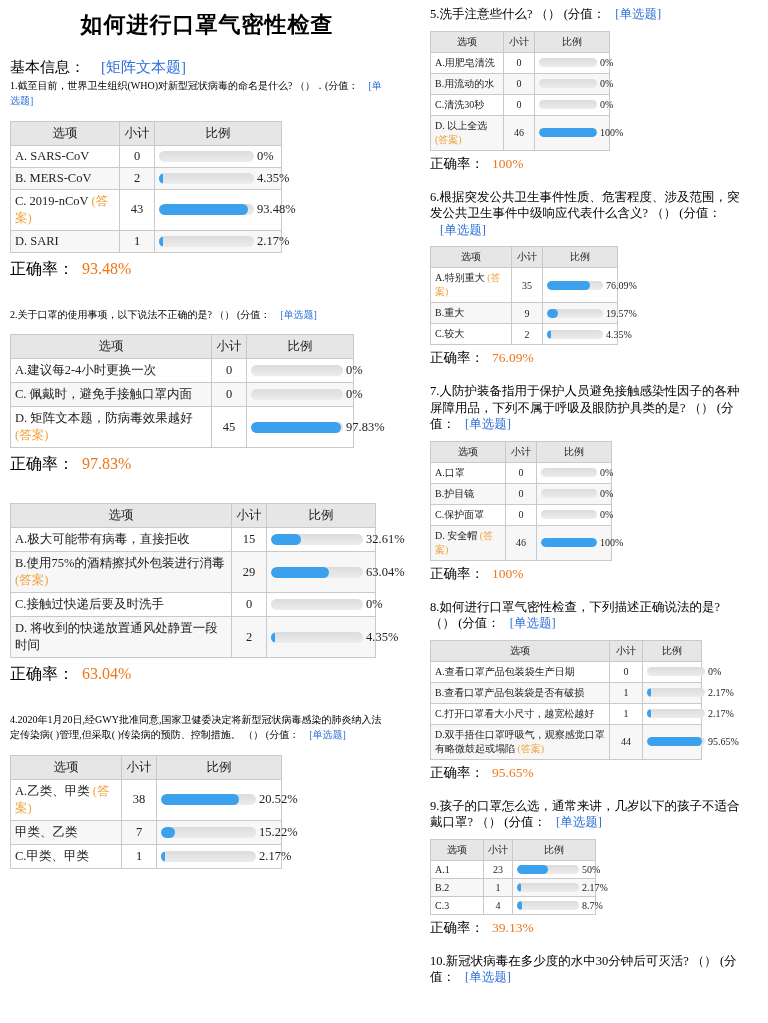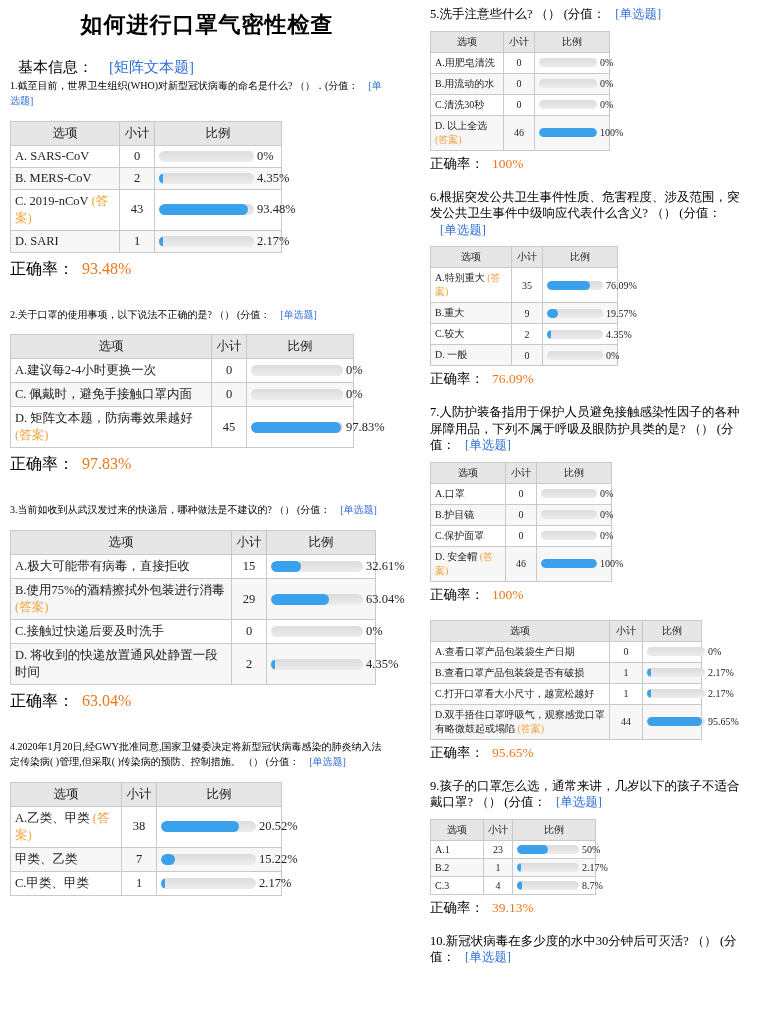--- a/index.html
+++ b/index.html
@@ -11,21 +11,21 @@
   .page{display:flex;box-sizing:border-box;padding:4px 0 0 10px;}
   .col{box-sizing:border-box;}
   .col-left{width:378px;flex:none;}
   .col-right{width:312px;flex:none;margin-left:42px;padding-top:2px;}
 
   h1.title{
     font-family:"Liberation Sans","DejaVu Sans",sans-serif;
     font-size:22px;font-weight:bold;text-align:center;
     margin:6px 14px 18px 30px;letter-spacing:1px;color:#000;
   }
-  .basic{font-size:15px;margin:0 0 2px 8px;}
+  .basic{font-size:15px;margin:0 0 2px 0;}
   .basic .link{margin-left:16px;}
   .link{color:#2e6fd9;text-decoration:none;cursor:pointer;}
 
   .question{margin-top:28px;}
   .col-left .question.first{margin-top:2px;}
   .col-right .question{margin-top:16px;}
   .col-right .question:first-child{margin-top:0;}
 
   .q-text{font-size:10px;line-height:1.48;color:#000;}
   .q-text .link{margin-left:10px;}
@@ -190,21 +190,20 @@
                     </span>
                     <span class="pct">97.83%</span>
                   </div>
                 </td>
               </tr>
             </tbody>
           </table>
           <div class="rate"><span>正确率：</span><span class="rate-val">97.83%</span></div>
         </section>
         <section class="question q3">
-          <div class="q-text"><span>3.当前如收到从武汉发过来的快递后，哪种做法是不建议的? （） (分值：</span><a class="link">[单选题]</a></div>
           <table class="opts">
             <thead>
               <tr>
                 <th class="h-opt">选项</th>
                 <th class="h-cnt">小计</th>
                 <th class="h-pct">比例</th>
               </tr>
             </thead>
             <tbody>
               <tr>
@@ -416,32 +415,20 @@
                 <td class="cnt">2</td>
                 <td class="pcell">
                   <div class="pbar">
                     <span class="track">
                       <span class="fill nz" style="width: 4.35%;"></span>
                     </span>
                     <span class="pct">4.35%</span>
                   </div>
                 </td>
               </tr>
-              <tr>
-                <td class="opt"><span>D. 一般</span></td>
-                <td class="cnt">0</td>
-                <td class="pcell">
-                  <div class="pbar">
-                    <span class="track">
-                      <span class="fill" style="width: 0%;"></span>
-                    </span>
-                    <span class="pct">0%</span>
-                  </div>
-                </td>
-              </tr>
             </tbody>
           </table>
           <div class="rate"><span>正确率：</span><span class="rate-val">76.09%</span></div>
         </section>
         <section class="question q7">
           <div class="q-text"><span>7.人防护装备指用于保护人员避免接触感染性因子的各种屏障用品，下列不属于呼吸及眼防护具类的是? （） (分值：</span><a class="link">[单选题]</a></div>
           <table class="opts">
             <thead>
               <tr>
                 <th class="h-opt">选项</th>
@@ -496,20 +483,21 @@
                     </span>
                     <span class="pct">100%</span>
                   </div>
                 </td>
               </tr>
             </tbody>
           </table>
           <div class="rate"><span>正确率：</span><span class="rate-val">100%</span></div>
         </section>
         <section class="question q8">
+          <div class="q-text"><span>8.如何进行口罩气密性检查，下列描述正确说法的是? （） (分值：</span><a class="link">[单选题]</a></div>
           <table class="opts">
             <thead>
               <tr>
                 <th class="h-opt">选项</th>
                 <th class="h-cnt">小计</th>
                 <th class="h-pct">比例</th>
               </tr>
             </thead>
             <tbody>
               <tr>

